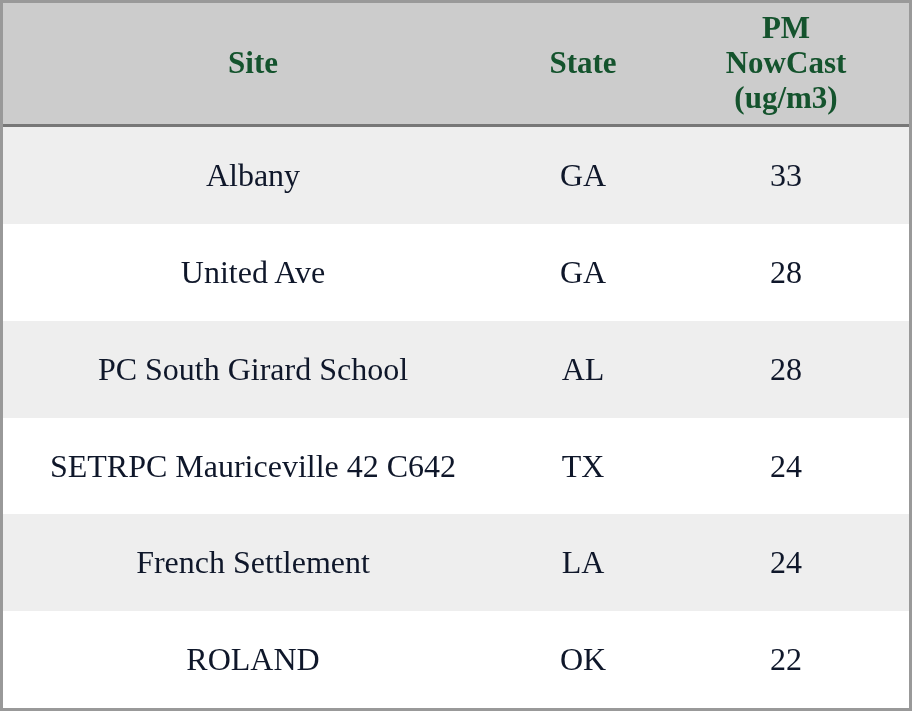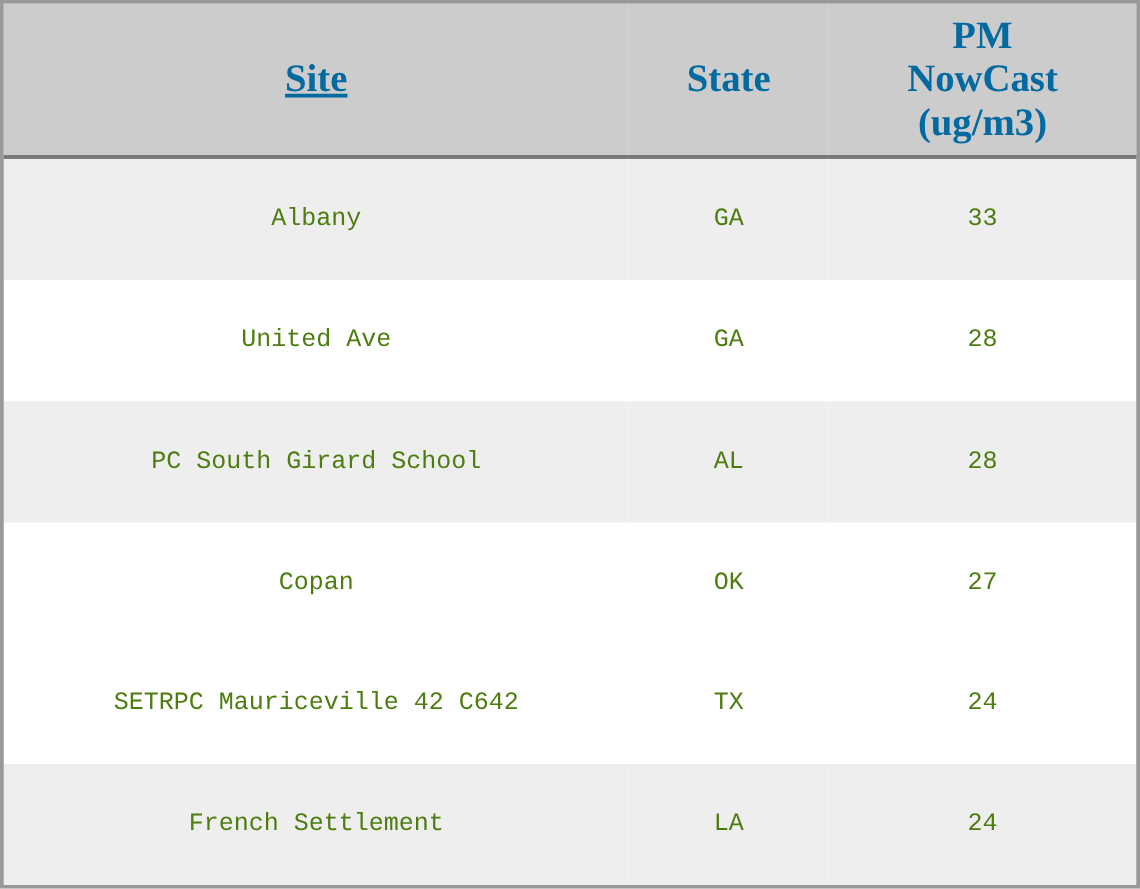--- a/index.html
+++ b/index.html
@@ -21,40 +21,40 @@
     background: #ffffff;
   }
   table.aqi-table {
     width: 100%;
     height: 100%;
     border-collapse: collapse;
     table-layout: fixed;
   }
   thead th {
     background: #cccccc;
-    color: #0369a1;
+    color: #14532d;
     font-family: "Liberation Serif", serif;
     font-weight: bold;
     font-size: 31px;
     line-height: 1.12;
     text-align: center;
     vertical-align: middle;
     padding: 6px 4px;
     border-bottom: 3px solid #777777;
     height: 122px;
     box-sizing: border-box;
   }
-  thead th.col-site { width: 500px; text-decoration: underline; }
+  thead th.col-site { width: 500px; }
   thead th.col-state { width: 160px; }
   thead th.col-value { width: 246px; }
 
   tbody td {
-    font-family: Liberation Mono, monospace;
-    font-size: 20px;
-    color: #4d7c0f;
+    font-family: Liberation Serif, serif;
+    font-size: 32px;
+    color: #0f172a;
     text-align: center;
     vertical-align: middle;
     height: 58px;
     padding: 0 4px;
     border: none;
     white-space: nowrap;
     overflow: hidden;
   }
   tbody tr.odd td { background: #eeeeee; }
   tbody tr.even td { background: #ffffff; }
@@ -89,29 +89,29 @@
         <td>United Ave</td>
         <td>GA</td>
         <td>28</td>
       </tr>
       <tr class="odd">
         <td>PC South Girard School</td>
         <td>AL</td>
         <td>28</td>
       </tr>
       <tr class="even">
-        <td>Copan</td>
-        <td>OK</td>
-        <td>27</td>
-      </tr>
-      <tr class="even">
         <td>SETRPC Mauriceville 42 C642</td>
         <td>TX</td>
         <td>24</td>
       </tr>
       <tr class="odd">
         <td>French Settlement</td>
         <td>LA</td>
         <td>24</td>
       </tr>
+      <tr class="even">
+        <td>ROLAND</td>
+        <td>OK</td>
+        <td>22</td>
+      </tr>
     </tbody>
   </table>
 </div>
 
 </body></html>

